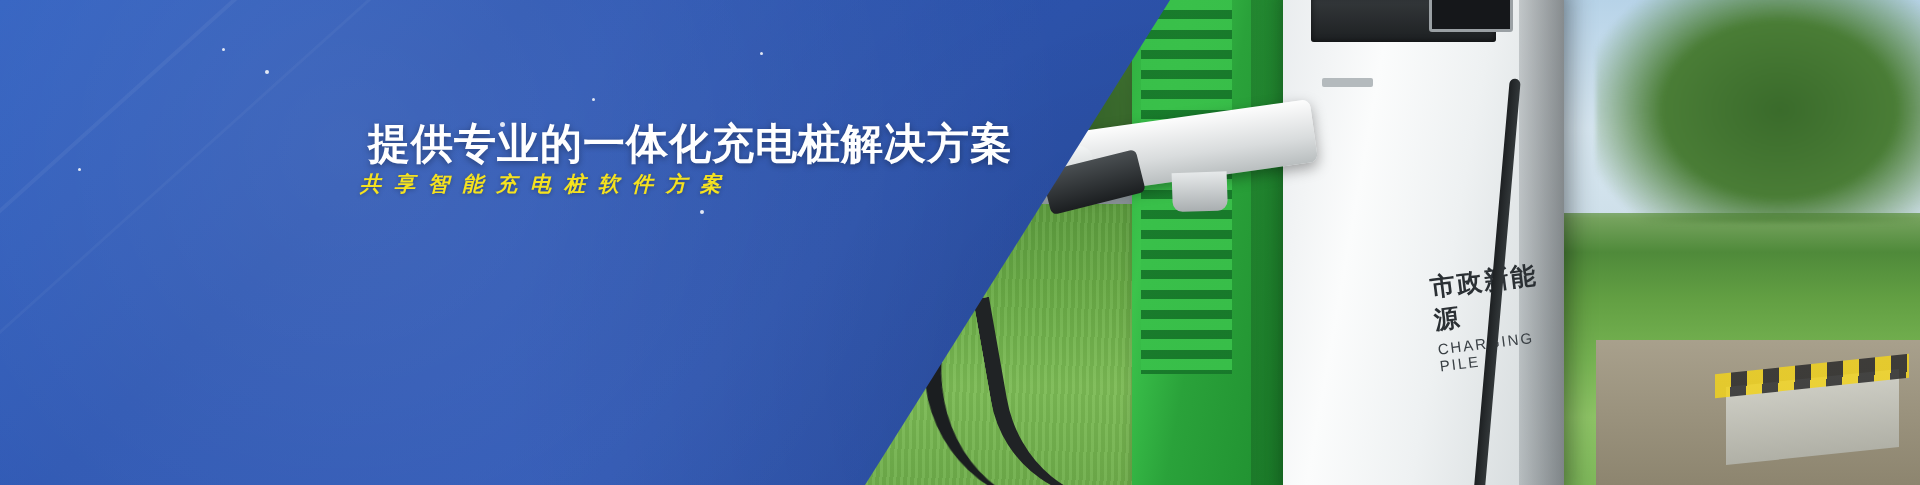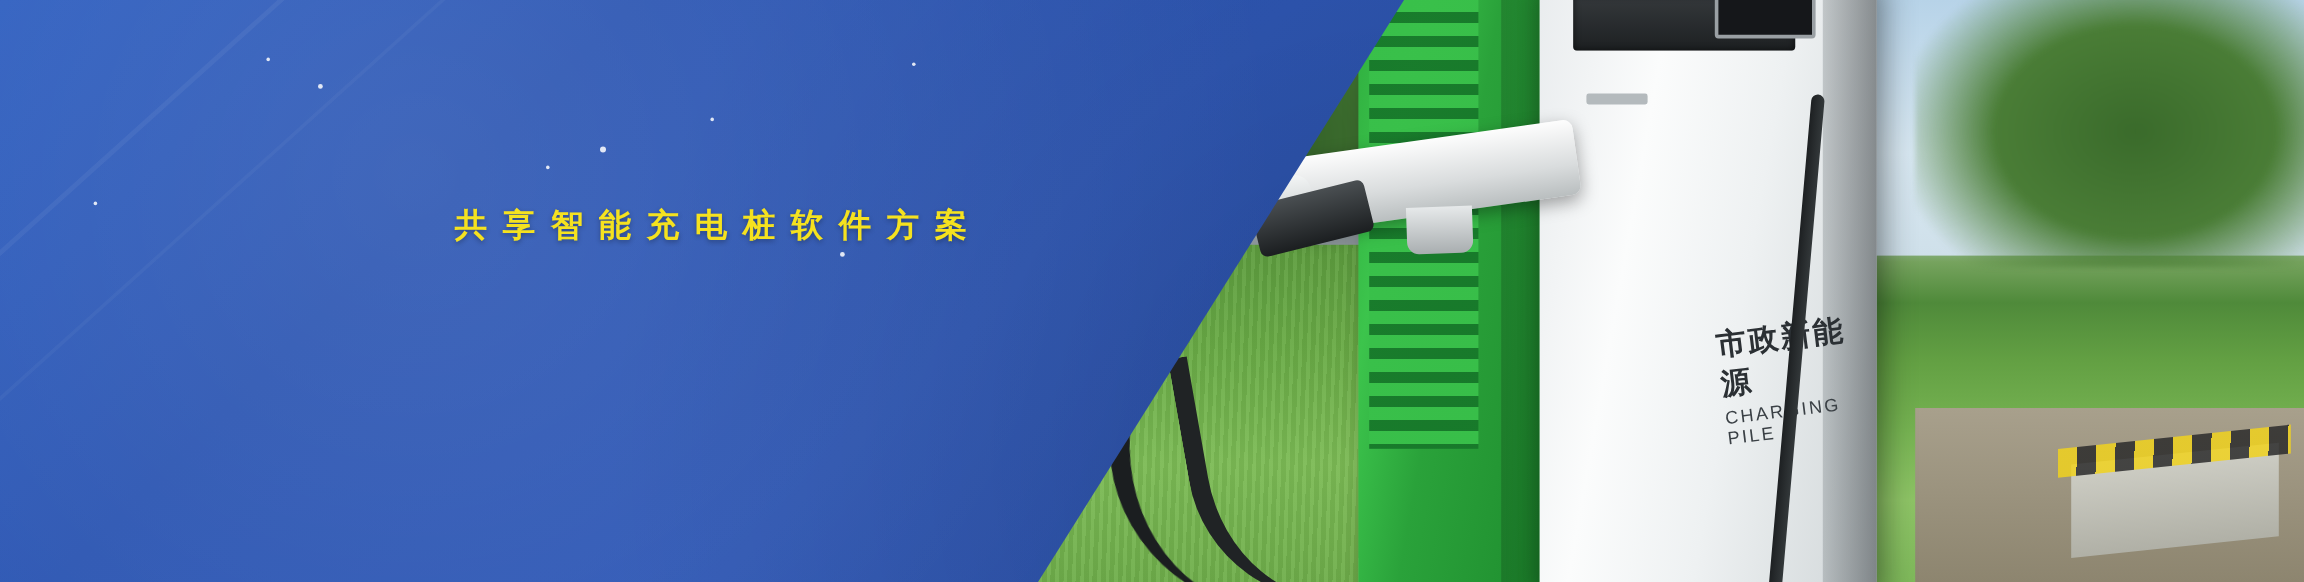--- a/index.html
+++ b/index.html
@@ -182,24 +182,25 @@
 
   
   .copy{position:absolute;left:0;top:0;width:940px;height:485px;}
   .title{
     position:absolute;left:368px;top:116px;
     color:#ffffff;font-size:42px;font-weight:bold;letter-spacing:1px;
     white-space:nowrap;
     text-shadow:0 2px 6px rgba(0,0,0,.35);
   }
   .subtitle{
-    position:absolute;left:379px;top:170px;
-    color:#f5e21f;font-size:27px;font-weight:bold;letter-spacing:13px;
+    position:absolute;left:360px;top:170px;
+    color:#f5e21f;font-size:21px;font-weight:bold;letter-spacing:13px;
     white-space:nowrap;
     text-shadow:0 1px 4px rgba(0,0,0,.3);
+    font-style:italic;
   }
   .desc{
     position:absolute;left:368px;top:210px;
     color:#ffffff;font-size:22px;font-weight:bold;letter-spacing:.5px;
     white-space:nowrap;
     text-shadow:0 1px 4px rgba(0,0,0,.3);
   }
 </style>
 </head>
 <body>
@@ -255,16 +256,17 @@
     <div class="dot" style="left:500px;top:122px;width:5px;height:5px;"></div>
     <div class="dot" style="left:455px;top:138px;width:3px;height:3px;"></div>
     <div class="dot" style="left:592px;top:98px;width:3px;height:3px;"></div>
     <div class="dot" style="left:222px;top:48px;width:3px;height:3px;"></div>
     <div class="dot" style="left:78px;top:168px;width:3px;height:3px;"></div>
     <div class="dot" style="left:760px;top:52px;width:3px;height:3px;"></div>
     <div class="dot" style="left:700px;top:210px;width:4px;height:4px;"></div>
   </div>
 
   <div class="copy">
+    <div class="title">提供专业的一体化充电桩解决方案</div>
     <div class="subtitle">共享智能充电桩软件方案</div>
   </div>
 
 </div>
 
 </body></html>

